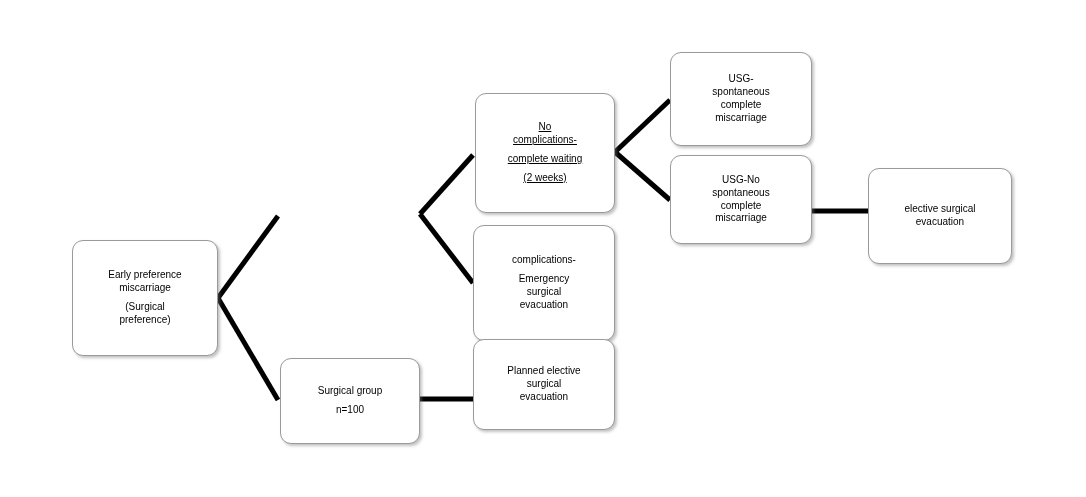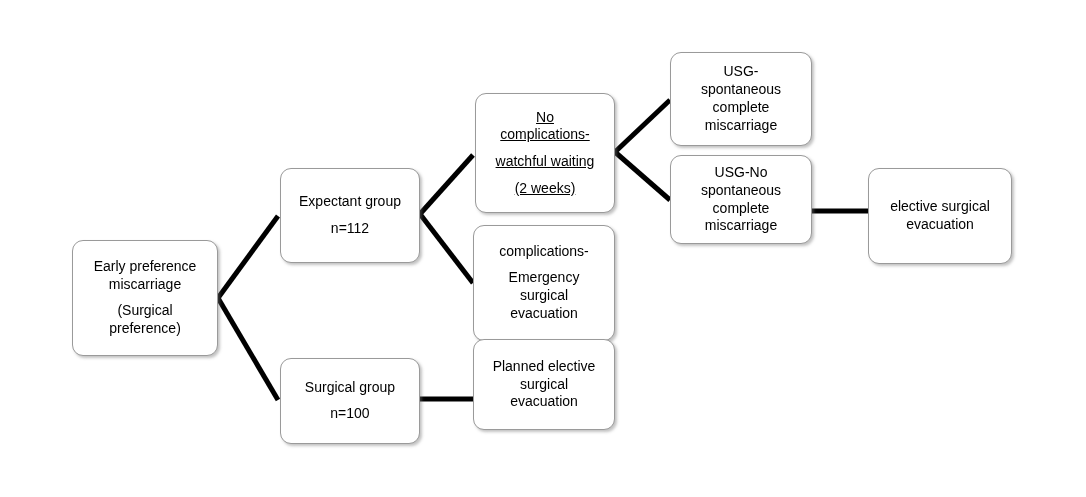--- a/index.html
+++ b/index.html
@@ -32,21 +32,21 @@
     background: #ffffff;
     border: 1px solid #9a9a9a;
     border-radius: 11px;
     box-shadow: 2px 2px 3px rgba(120,120,120,0.45);
     display: flex;
     flex-direction: column;
     align-items: center;
     justify-content: center;
     text-align: center;
     color: #000000;
-    font-size: 14px;
+    font-size: 10px;
     line-height: 1.28;
     z-index: 2;
     padding: 2px 6px;
   }
   .node .ln {
     display: block;
     white-space: nowrap;
   }
   .node .ln.gap {
     margin-top: 0.62em;
@@ -83,29 +83,25 @@
     </g>
   </svg>
 
   <div class="node n-root">
     <span class="ln">Early preference</span>
     <span class="ln">miscarriage</span>
     <span class="ln gap">(Surgical</span>
     <span class="ln">preference)</span>
   </div>
 
-  <div class="node n-expectant">
-    <span class="ln">Expectant group</span>
-    <span class="ln gap">n=112</span>
-  </div>
 
   <div class="node n-nocomp">
     <span class="ln">No</span>
     <span class="ln">complications-</span>
-    <span class="ln gap">watchful waiting</span>
+    <span class="ln gap">complete waiting</span>
     <span class="ln gap">(2 weeks)</span>
   </div>
 
   <div class="node n-comp">
     <span class="ln">complications-</span>
     <span class="ln gap">Emergency</span>
     <span class="ln">surgical</span>
     <span class="ln">evacuation</span>
   </div>
 

